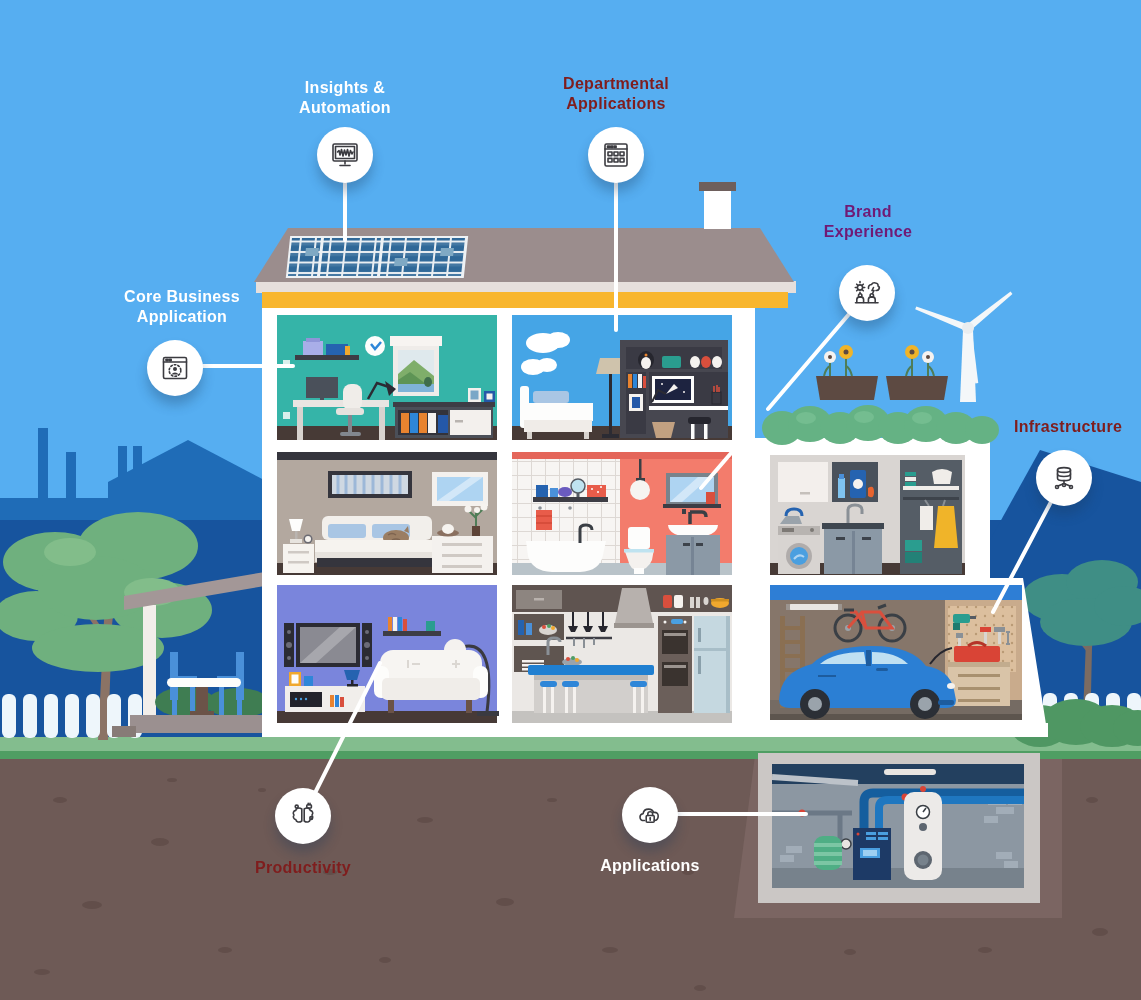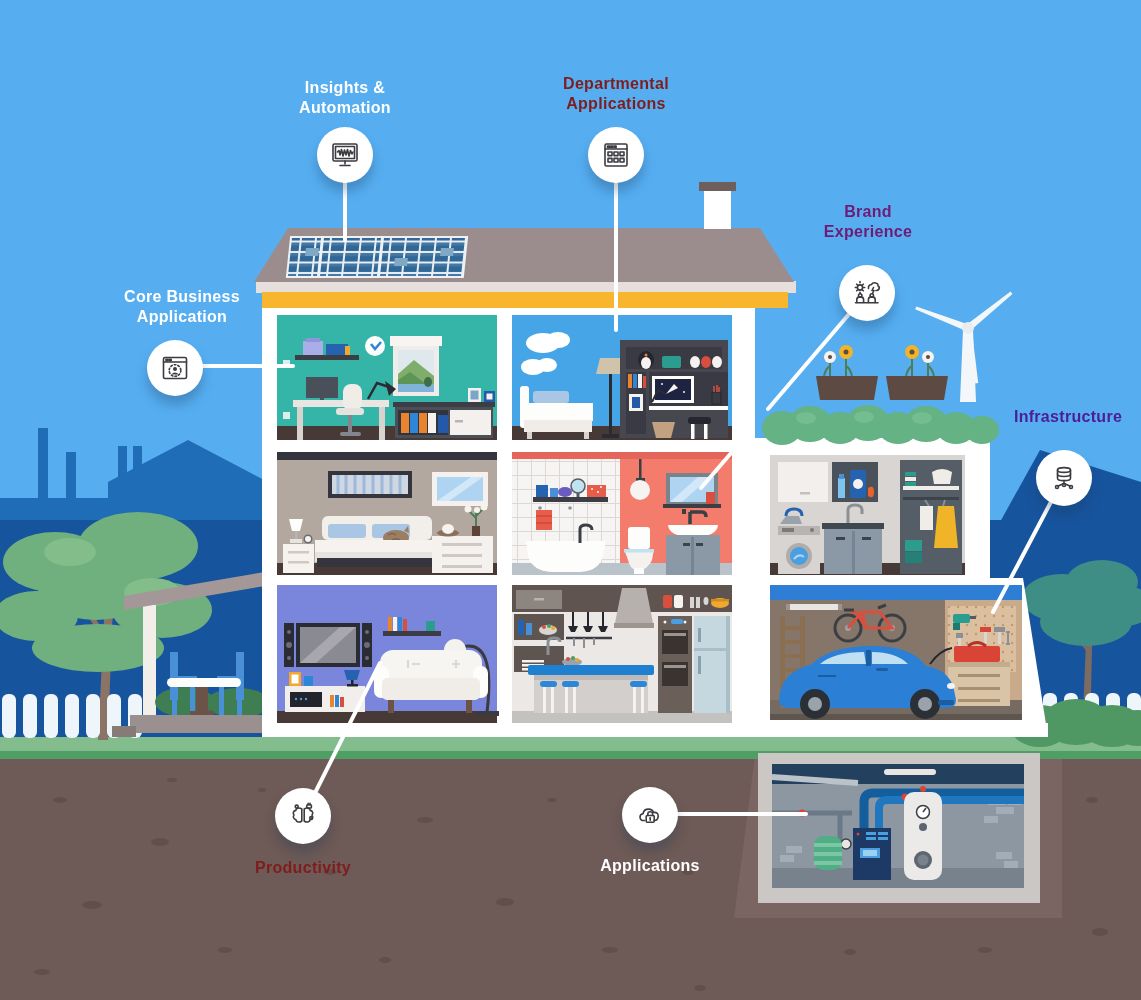--- a/index.html
+++ b/index.html
@@ -847,21 +847,21 @@
     <path d="M16.5,9.5 q-0.5,-3.5 3,-4 q1.5,-2.5 4,-1.5 q3,0.5 2.5,3 q2,1 1,3 q-1,1.8 -3,1.5"></path>
     <polyline points="21.5,8.5 20,11.5 22,11.5 20.5,14.5"></polyline>
     <circle cx="8.2" cy="16.4" r="1.7"></circle>
     <path d="M4.8,23.5 v-3 q0,-2.6 3.4,-2.6 q3.4,0 3.4,2.6 v3"></path>
     <circle cx="19.8" cy="16.4" r="1.7"></circle>
     <path d="M16.4,23.5 v-3 q0,-2.6 3.4,-2.6 q3.4,0 3.4,2.6 v3"></path>
     <line x1="3.5" y1="23.8" x2="26" y2="23.8"></line>
   </svg>
 </div>
 
-<div class="c-label" style="left: 1068px; top: 407px; color: #4c1d95;">Infrastructure</div>
+<div class="c-label" style="left: 1068px; top: 417px; color: #7f1d1d;">Infrastructure</div>
 <div class="c-circle" style="left:1036px; top:450px;">
   <svg class="ic" width="30" height="28" viewBox="0 0 30 28">
     <ellipse cx="15" cy="6" rx="6.5" ry="2.4"></ellipse>
     <path d="M8.5,6 v8.2 q0,2.4 6.5,2.4 q6.5,0 6.5,-2.4 V6"></path>
     <path d="M8.5,10.1 q0,2.4 6.5,2.4 q6.5,0 6.5,-2.4"></path>
     <path d="M15,16.6 V19.5 M15,19.5 L9,22 M15,19.5 L21,22"></path>
     <circle cx="15" cy="21" r="1.5"></circle>
         <circle cx="8" cy="23" r="1.5"></circle>
         <circle cx="22" cy="23" r="1.5"></circle>
   </svg>

